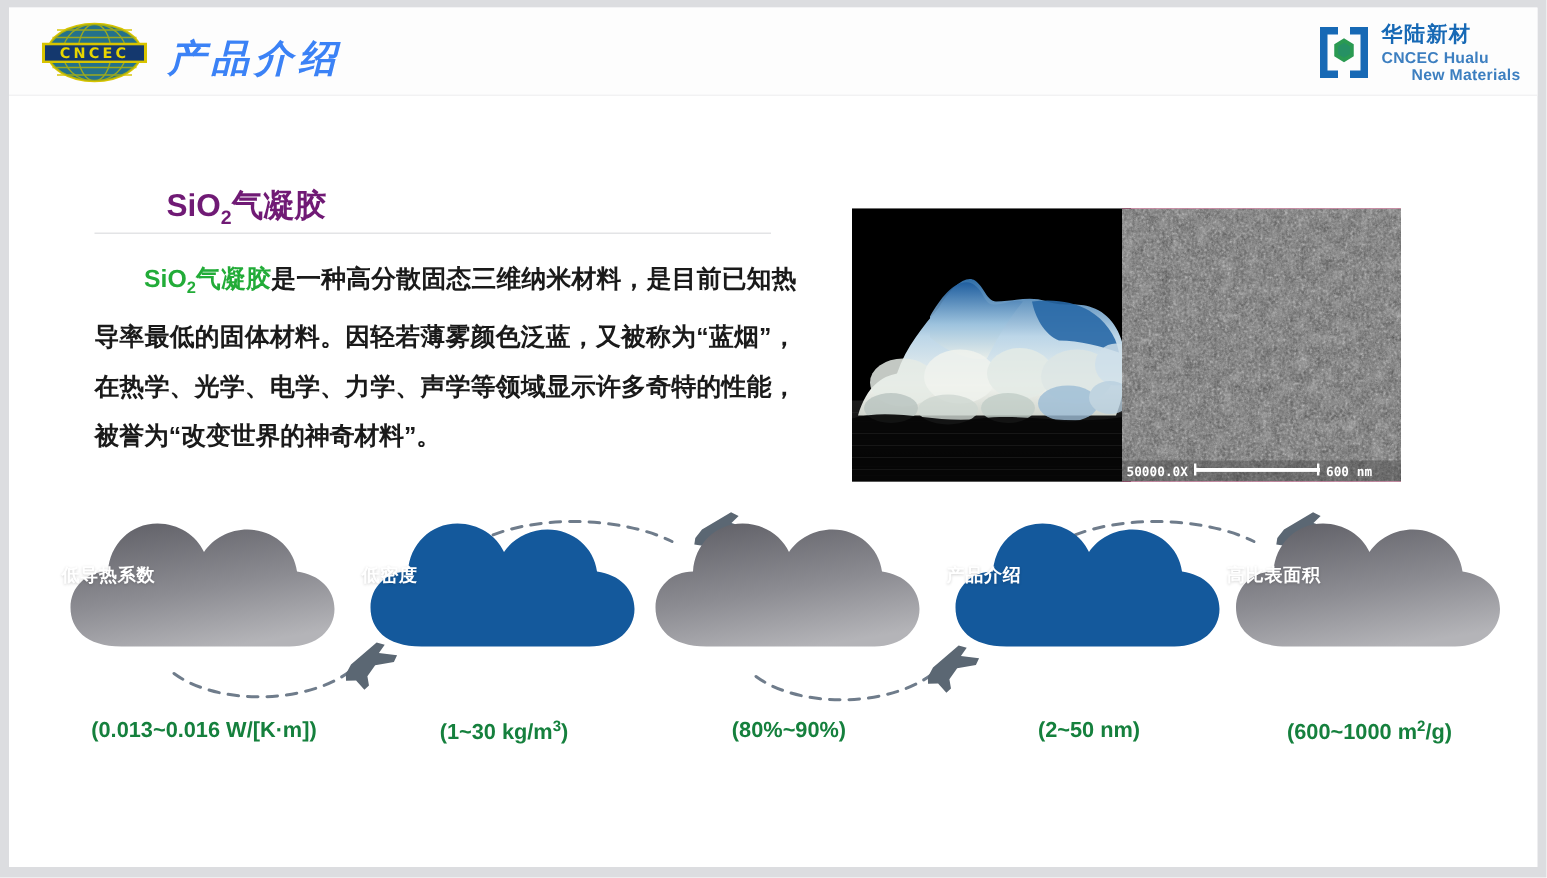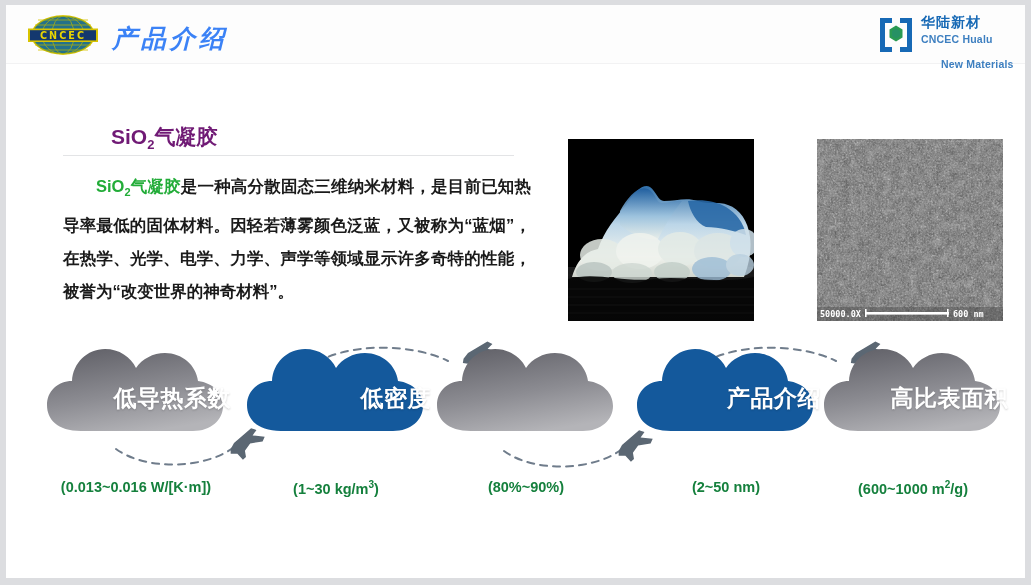--- a/index.html
+++ b/index.html
@@ -44,21 +44,21 @@
     position:absolute; left:44px; top:0px;
     font-size:14px; font-weight:bold; color:#1769b5;
     letter-spacing:1px; white-space:nowrap;
   }
   #hualu-en1, #hualu-en2 {
     position:absolute; left:44px;
     font-size:10.5px; font-weight:bold; color:#3d7fc0;
     letter-spacing:.2px; white-space:nowrap;text-align:center;
   }
   #hualu-en1 { top:19px; }
-  #hualu-en2 { top:44px;padding-left:20px; }
+  #hualu-en2 { top:30px;padding-left:20px; }
 
   
   #sec-heading {
     position:absolute; left:57px; top:118px;
     font-size:21px; font-weight:bold; color:#701a75;
     white-space:nowrap;
     margin-left:48px;
   }
   #sec-heading sub { font-size:13px; }
   #sec-rule {
@@ -71,30 +71,30 @@
     position:absolute; left:57px; top:165px; width:468px;
     font-size:16.5px; font-weight:bold; color:#1a1a1a;
     line-height:33px; text-indent:2em; text-align:justify;
   }
   #paragraph .hl { color:#22ac38; }
   #paragraph sub { font-size:11px; }
 
   
   .photo { position:absolute; top:134px; width:186px; height:182px; }
   #photo-aerogel { left:562px; background:#000; overflow:hidden; }
-  #photo-sem     { left:811px; background:#be185d; overflow:hidden; }
+  #photo-sem     { left:742px; background:#be185d; overflow:hidden; }
   .photo svg { display:block; width:100%; height:100%; }
 
   
   #cloudrow { position:absolute; left:0; top:330px; width:1019px; height:180px; }
   .cloud-cell { position:absolute; top:0; width:190px; height:110px; }
   .cloud-svg { position:absolute; left:0; top:0; width:190px; height:105px; }
   .cloud-label {
-    position:absolute; left:0; top:48px; width:190px;
-    text-align:right; font-size:23px; font-weight:bold;
+    position:absolute; left:0; top:40px; width:190px;
+    text-align:left; font-size:12px; font-weight:bold;
     color:#ffffff; letter-spacing:.5px;
     text-shadow:0 1px 2px rgba(0,0,0,.18);
   }
   .cloud-value {
     position:absolute; top:144px; width:240px; text-align:center;
     font-size:14.5px; font-weight:bold; color:#15803d; white-space:nowrap;
   }
   .cloud-value sup { font-size:10px; }
 
   #arcs { position:absolute; left:0; top:0; width:1019px; height:180px; }

